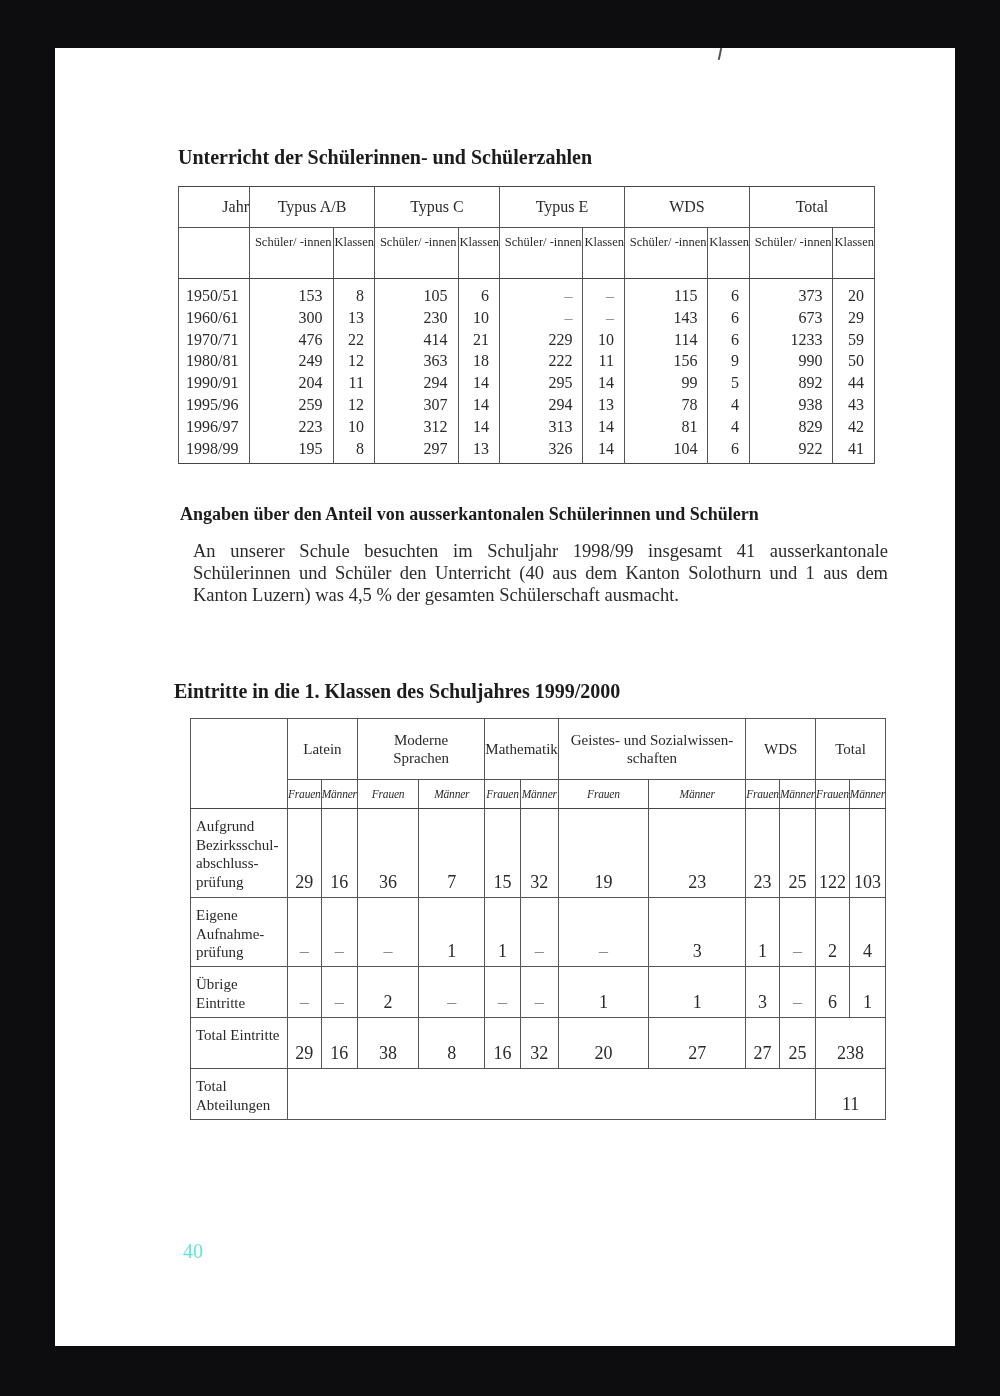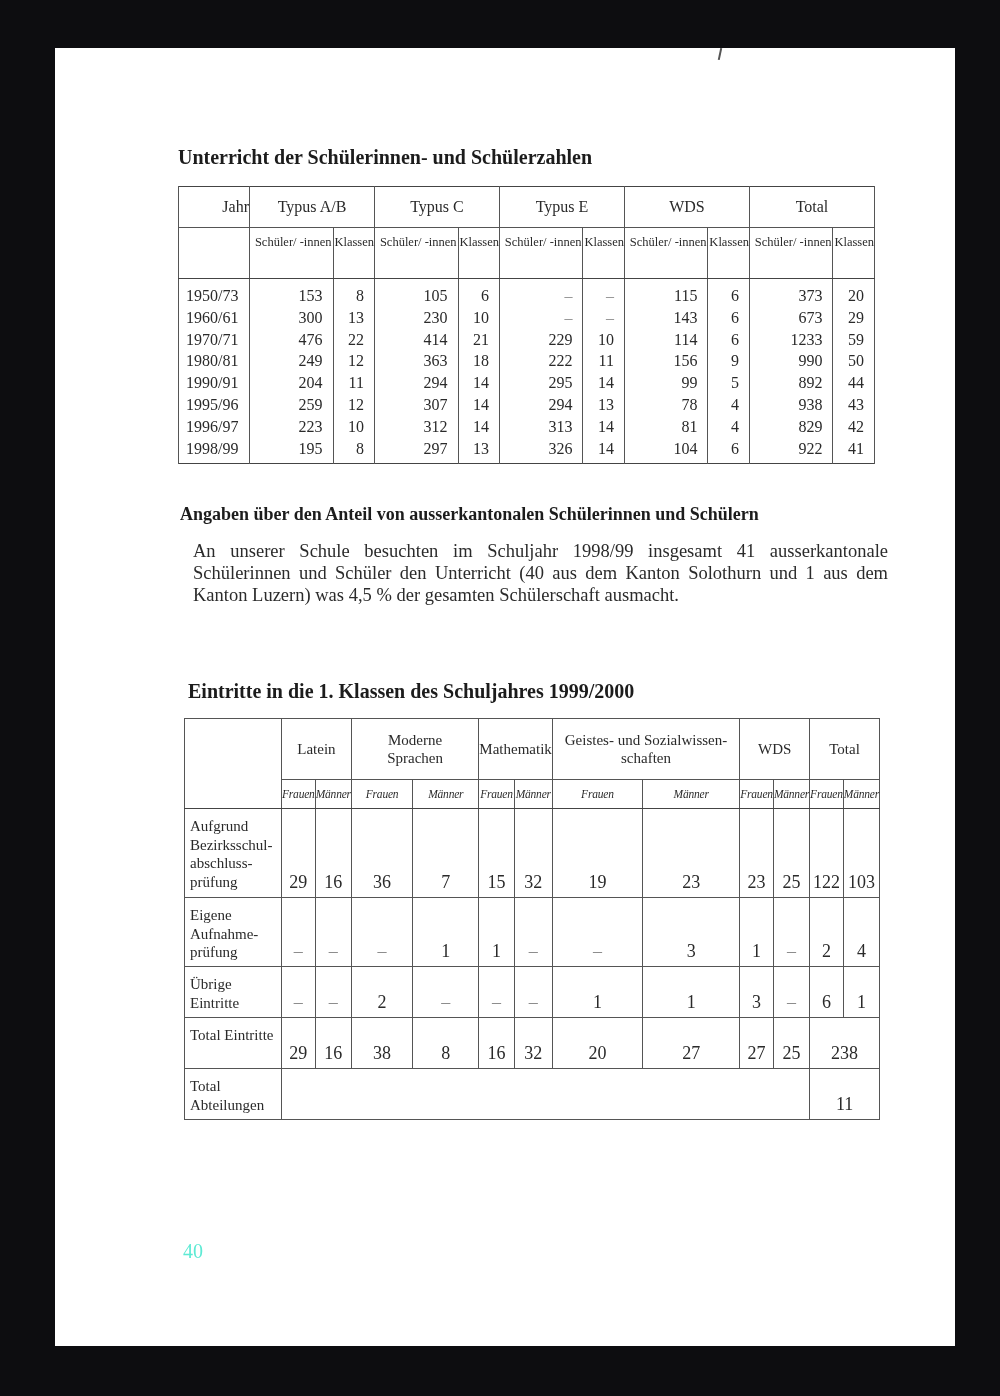--- a/index.html
+++ b/index.html
@@ -18,21 +18,21 @@
   }
   .scan-mark {
     position: absolute; left: 719px; top: 48px;
     width: 2px; height: 12px; background: #555; transform: rotate(12deg);
   }
   .title {
     position: absolute; font-weight: bold; font-size: 20px; color: #1c1c1c;
     white-space: nowrap; margin: 0;
   }
   #t1-title { left: 178px; top: 146px; }
-  #t2-title { left: 188px; top: 680px; }
+  #t2-title { left: 174px; top: 680px; }
   #sec-heading { left: 180px; top: 504px; font-size: 18px; }
   .para {
     position: absolute; left: 181px; top: 528px; width: 695px;
     font-size: 18.5px; line-height: 22px; text-align: justify; color: #2b2b2b;
     margin: 12px;
   }
   .pagenum {
     position: absolute; left: 183px; top: 1240px; font-size: 20px; color: #5eead4;
   }
 
@@ -46,21 +46,21 @@
   #t1 .h1 th.jahr { text-align: right; padding-left: 6px; }
   #t1 .h2 th { height: 44px; font-size: 12.5px; vertical-align: top; text-align: center; padding: 6px 0 0 4px; line-height: 16px; border-bottom: 1.5px solid #444; }
   #t1 .h2 th.k { text-align: right; padding-left: 0; }
   #t1 tbody td { font-size: 16px; height: 21.8px; text-align: right; padding-right: 10px; line-height: 21.8px; }
   #t1 tbody td.yr { text-align: left; padding-left: 7px; padding-right: 0; }
   #t1 tbody td.dash { color: #888; }
   #t1 tbody tr:first-child td { padding-top: 6px; }
   #t1 tbody tr:last-child td { padding-bottom: 4px; }
 
   
-  #t2 { left: 184px; top: 718px; width: 696px; border: 1.5px solid #444; }
+  #t2 { left: 190px; top: 718px; width: 696px; border: 1.5px solid #444; }
   #t2 th, #t2 td { border: 1px solid #555; }
   #t2 .h1 th { height: 60px; font-size: 15px; line-height: 18px; text-align: center; }
   #t2 .h2 th { height: 28px; font-size: 11.5px; text-align: center; letter-spacing: -0.2px; border-bottom: 1.5px solid #444; font-style: italic; }
   #t2 tbody td { font-size: 18px; text-align: center; vertical-align: bottom; padding-bottom: 4px; }
   #t2 tbody td.rl { font-size: 15px; text-align: left; vertical-align: top; padding: 8px 0 2px 5px; line-height: 18.5px; }
   #t2 tbody td.dash { color: #888; }
   #t2 .r1 td { height: 78px; }
   #t2 .r2 td { height: 58px; }
   #t2 .r3 td { height: 40px; }
   #t2 .r4 td { height: 40px; }
@@ -93,21 +93,21 @@
         <th>Schüler/ -innen</th>
         <th class="k">Klassen</th>
         <th>Schüler/ -innen</th>
         <th class="k">Klassen</th>
         <th>Schüler/ -innen</th>
         <th class="k">Klassen</th>
       </tr>
   </thead>
   <tbody id="t1-body">
       <tr>
-        <td class="yr">1950/73</td>
+        <td class="yr">1950/51</td>
         <td>153</td>
         <td>8</td>
         <td>105</td>
         <td>6</td>
         <td class="dash">–</td>
         <td class="dash">–</td>
         <td>115</td>
         <td>6</td>
         <td>373</td>
         <td>20</td>

